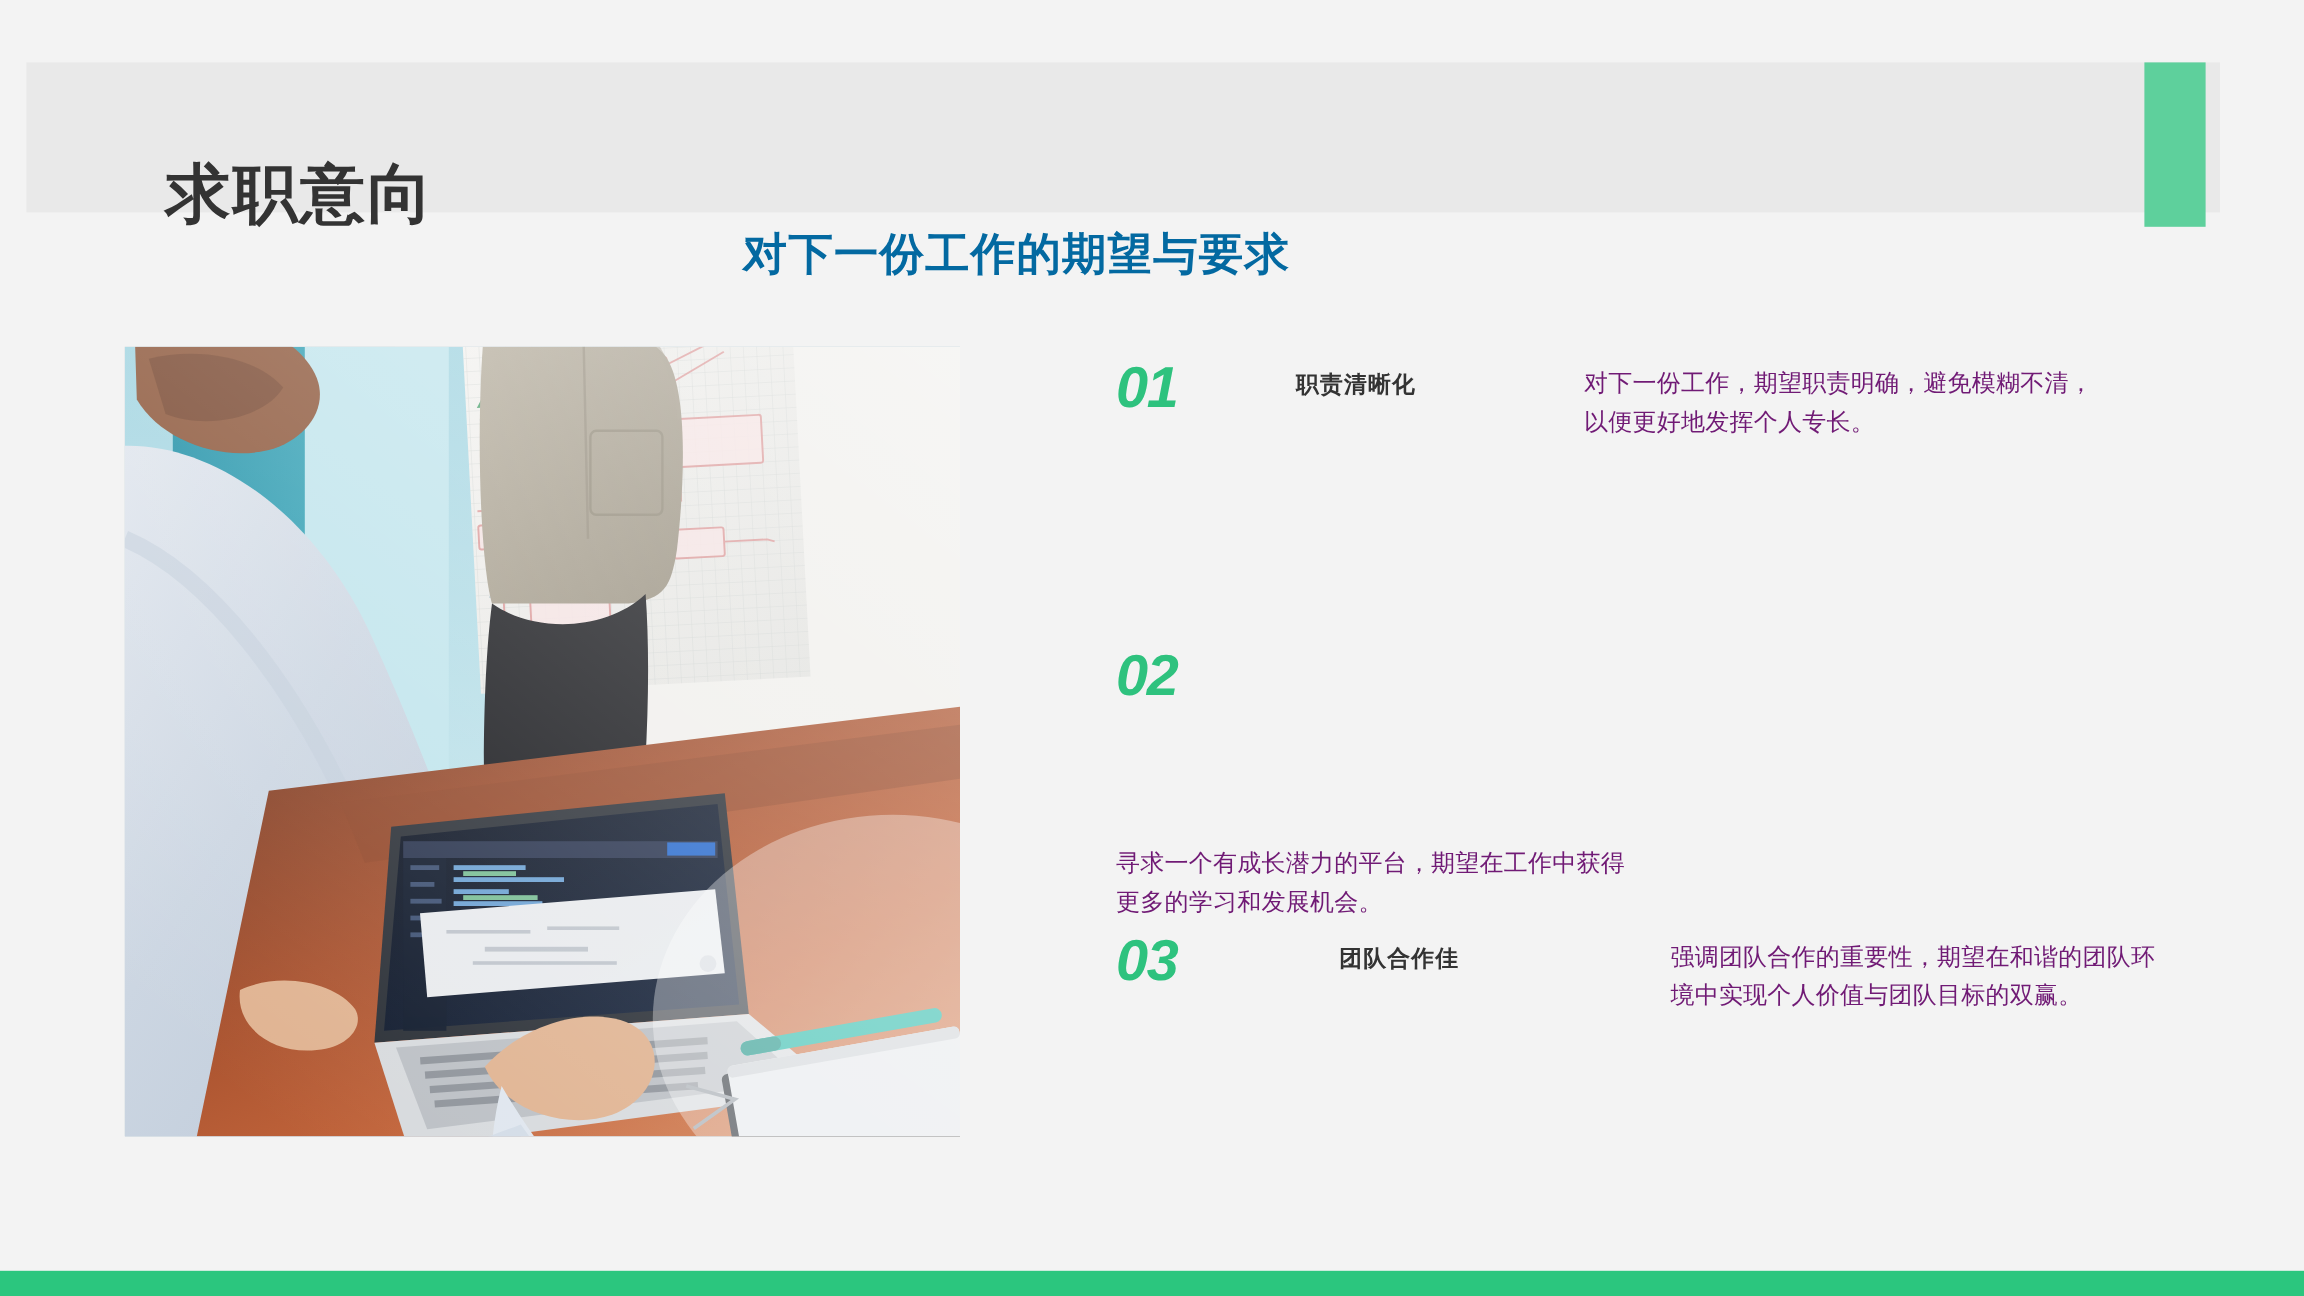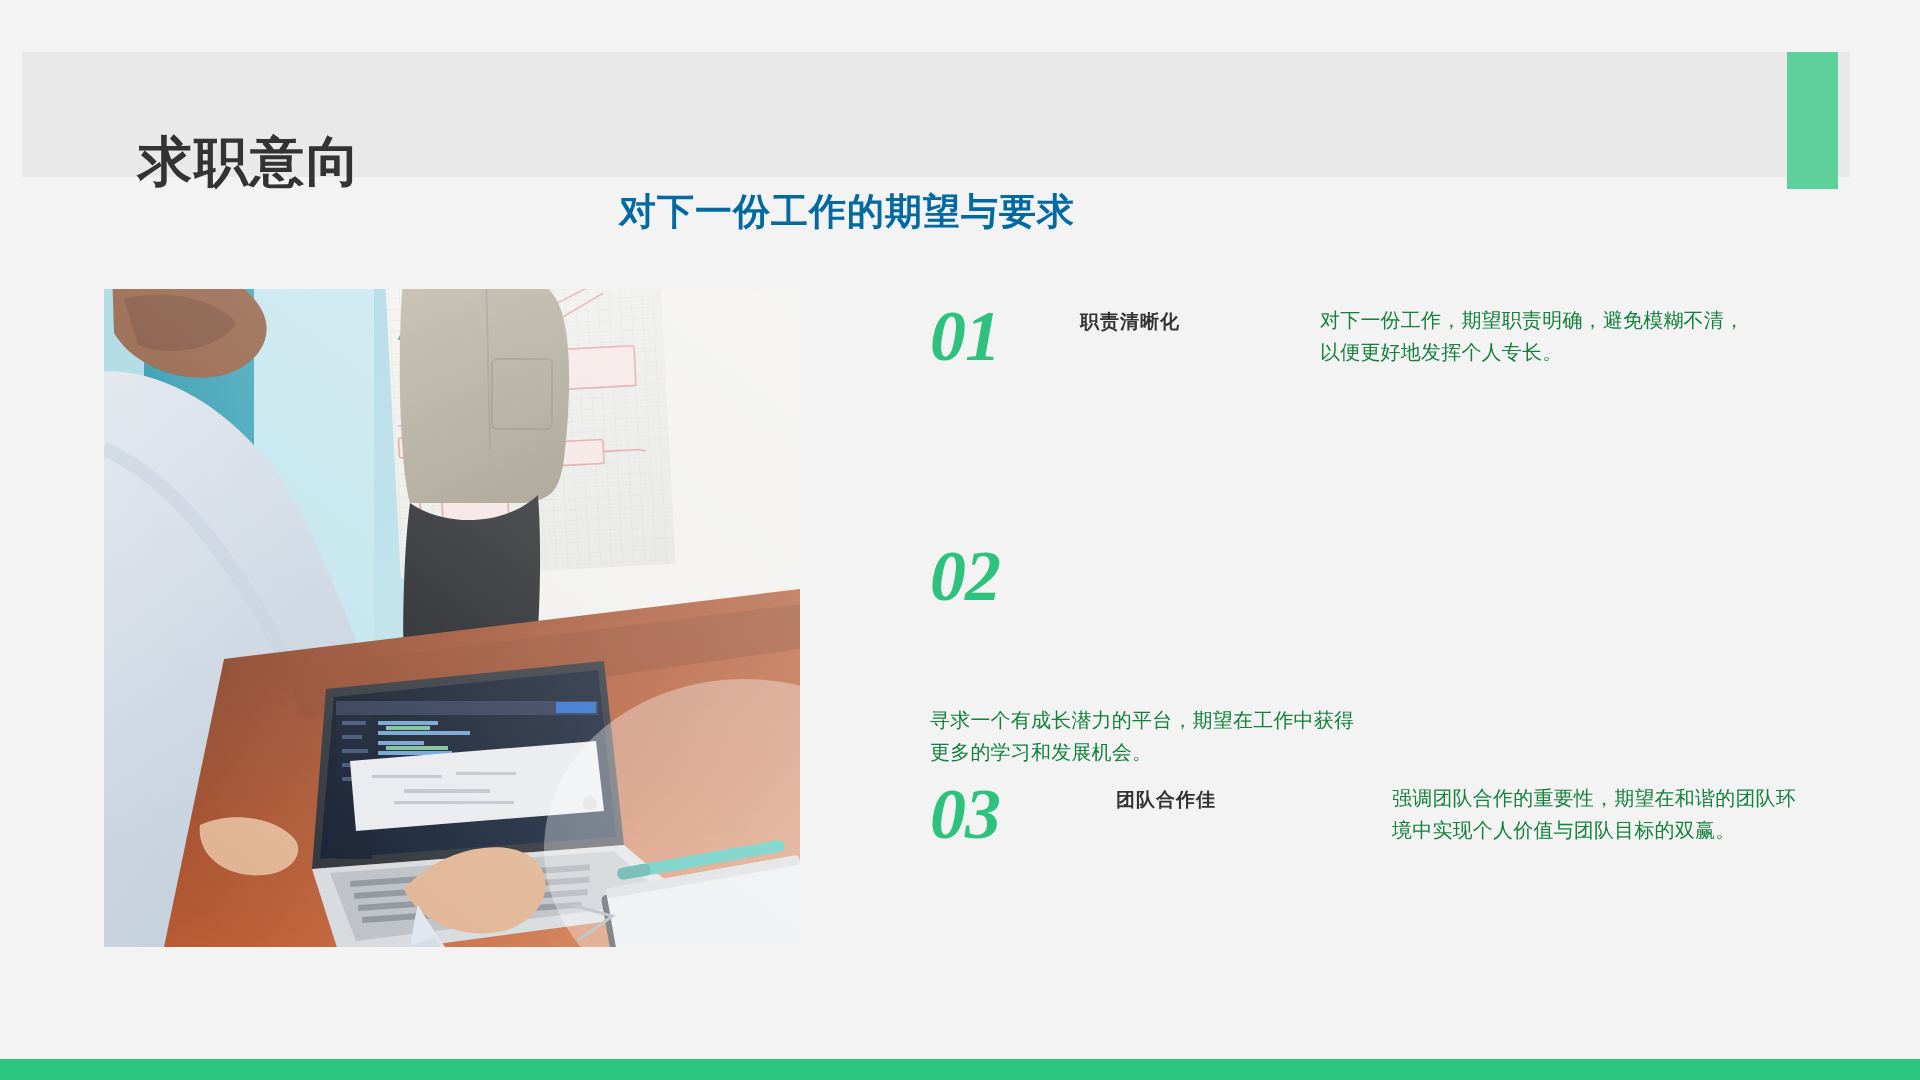--- a/index.html
+++ b/index.html
@@ -13,21 +13,20 @@
     background: #f3f3f3;
     font-family: "Liberation Sans", "DejaVu Sans", sans-serif;
     position: relative;
   }
 
   
   .slide {
     position: absolute;
     inset: 0;
     background: #f3f3f3;
-    font-family: Liberation Serif, serif;
   }
 
   
   .header-band {
     position: absolute;
     left: 22px;
     top: 52px;
     width: 1828px;
     height: 125px;
     background: #e9e9e9;
@@ -96,21 +95,21 @@
     display: flex;
     align-items: flex-start;
   }
   .item-row.r1 { top: 0px; }
   .item-row.r2 { top: 240px; flex-direction: column; }
   .item-row.r3 { top: 478px; gap: 36px; }
 
   .item-number {
     width: 150px;
     flex: 0 0 150px;
-    font-size: 72px;
+    font-size: 48px;
     font-weight: 700;
     font-style: italic;
     color: #2ec27e;
     line-height: 1;
     letter-spacing: -1px;
     padding-top: 10px;
   }
   .item-title {
     width: 240px;
     flex: 0 0 240px;
@@ -120,21 +119,21 @@
     line-height: 1;
     letter-spacing: 1px;
     padding-top: 22px;
     white-space: nowrap;
   }
   .item-desc {
     flex: 1 1 auto;
     width: 430px;
     max-width: 430px;
     font-size: 20px;
-    color: #15803d;
+    color: #701a75;
     line-height: 1.62;
     letter-spacing: 0.2px;
     padding-top: 14px;
   }
 
   
   .accent-bar-bottom {
     position: absolute;
     left: 0;
     bottom: 0;

